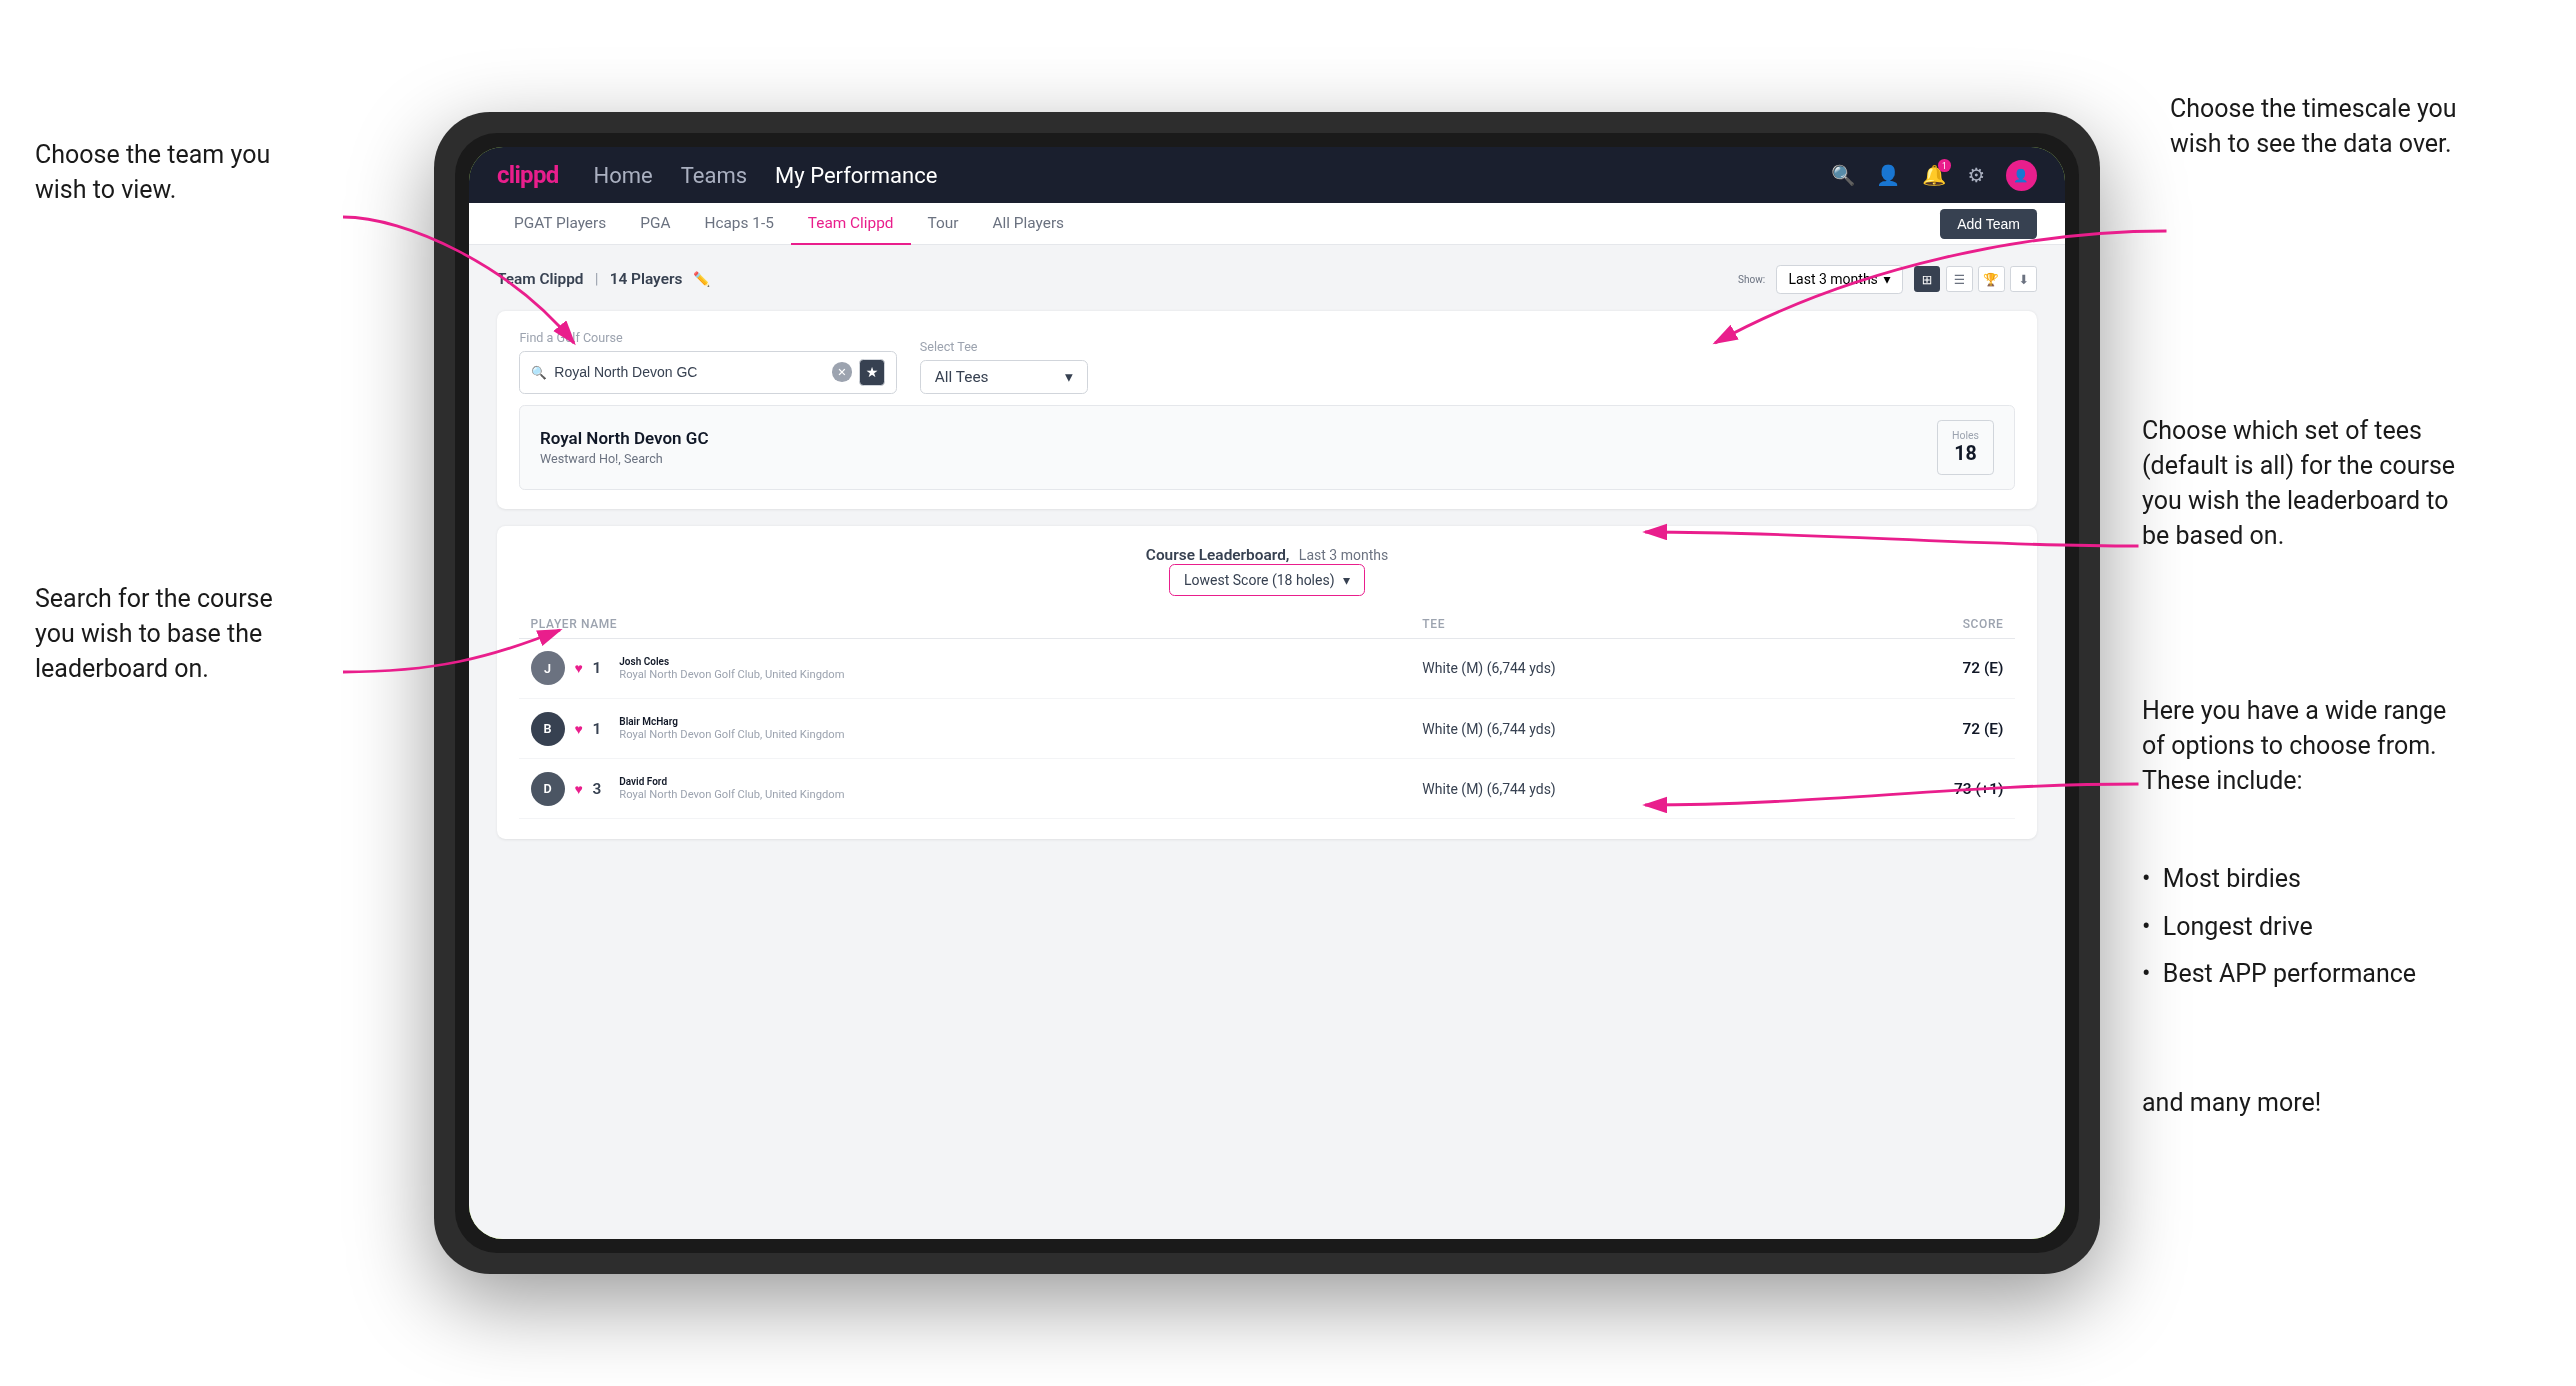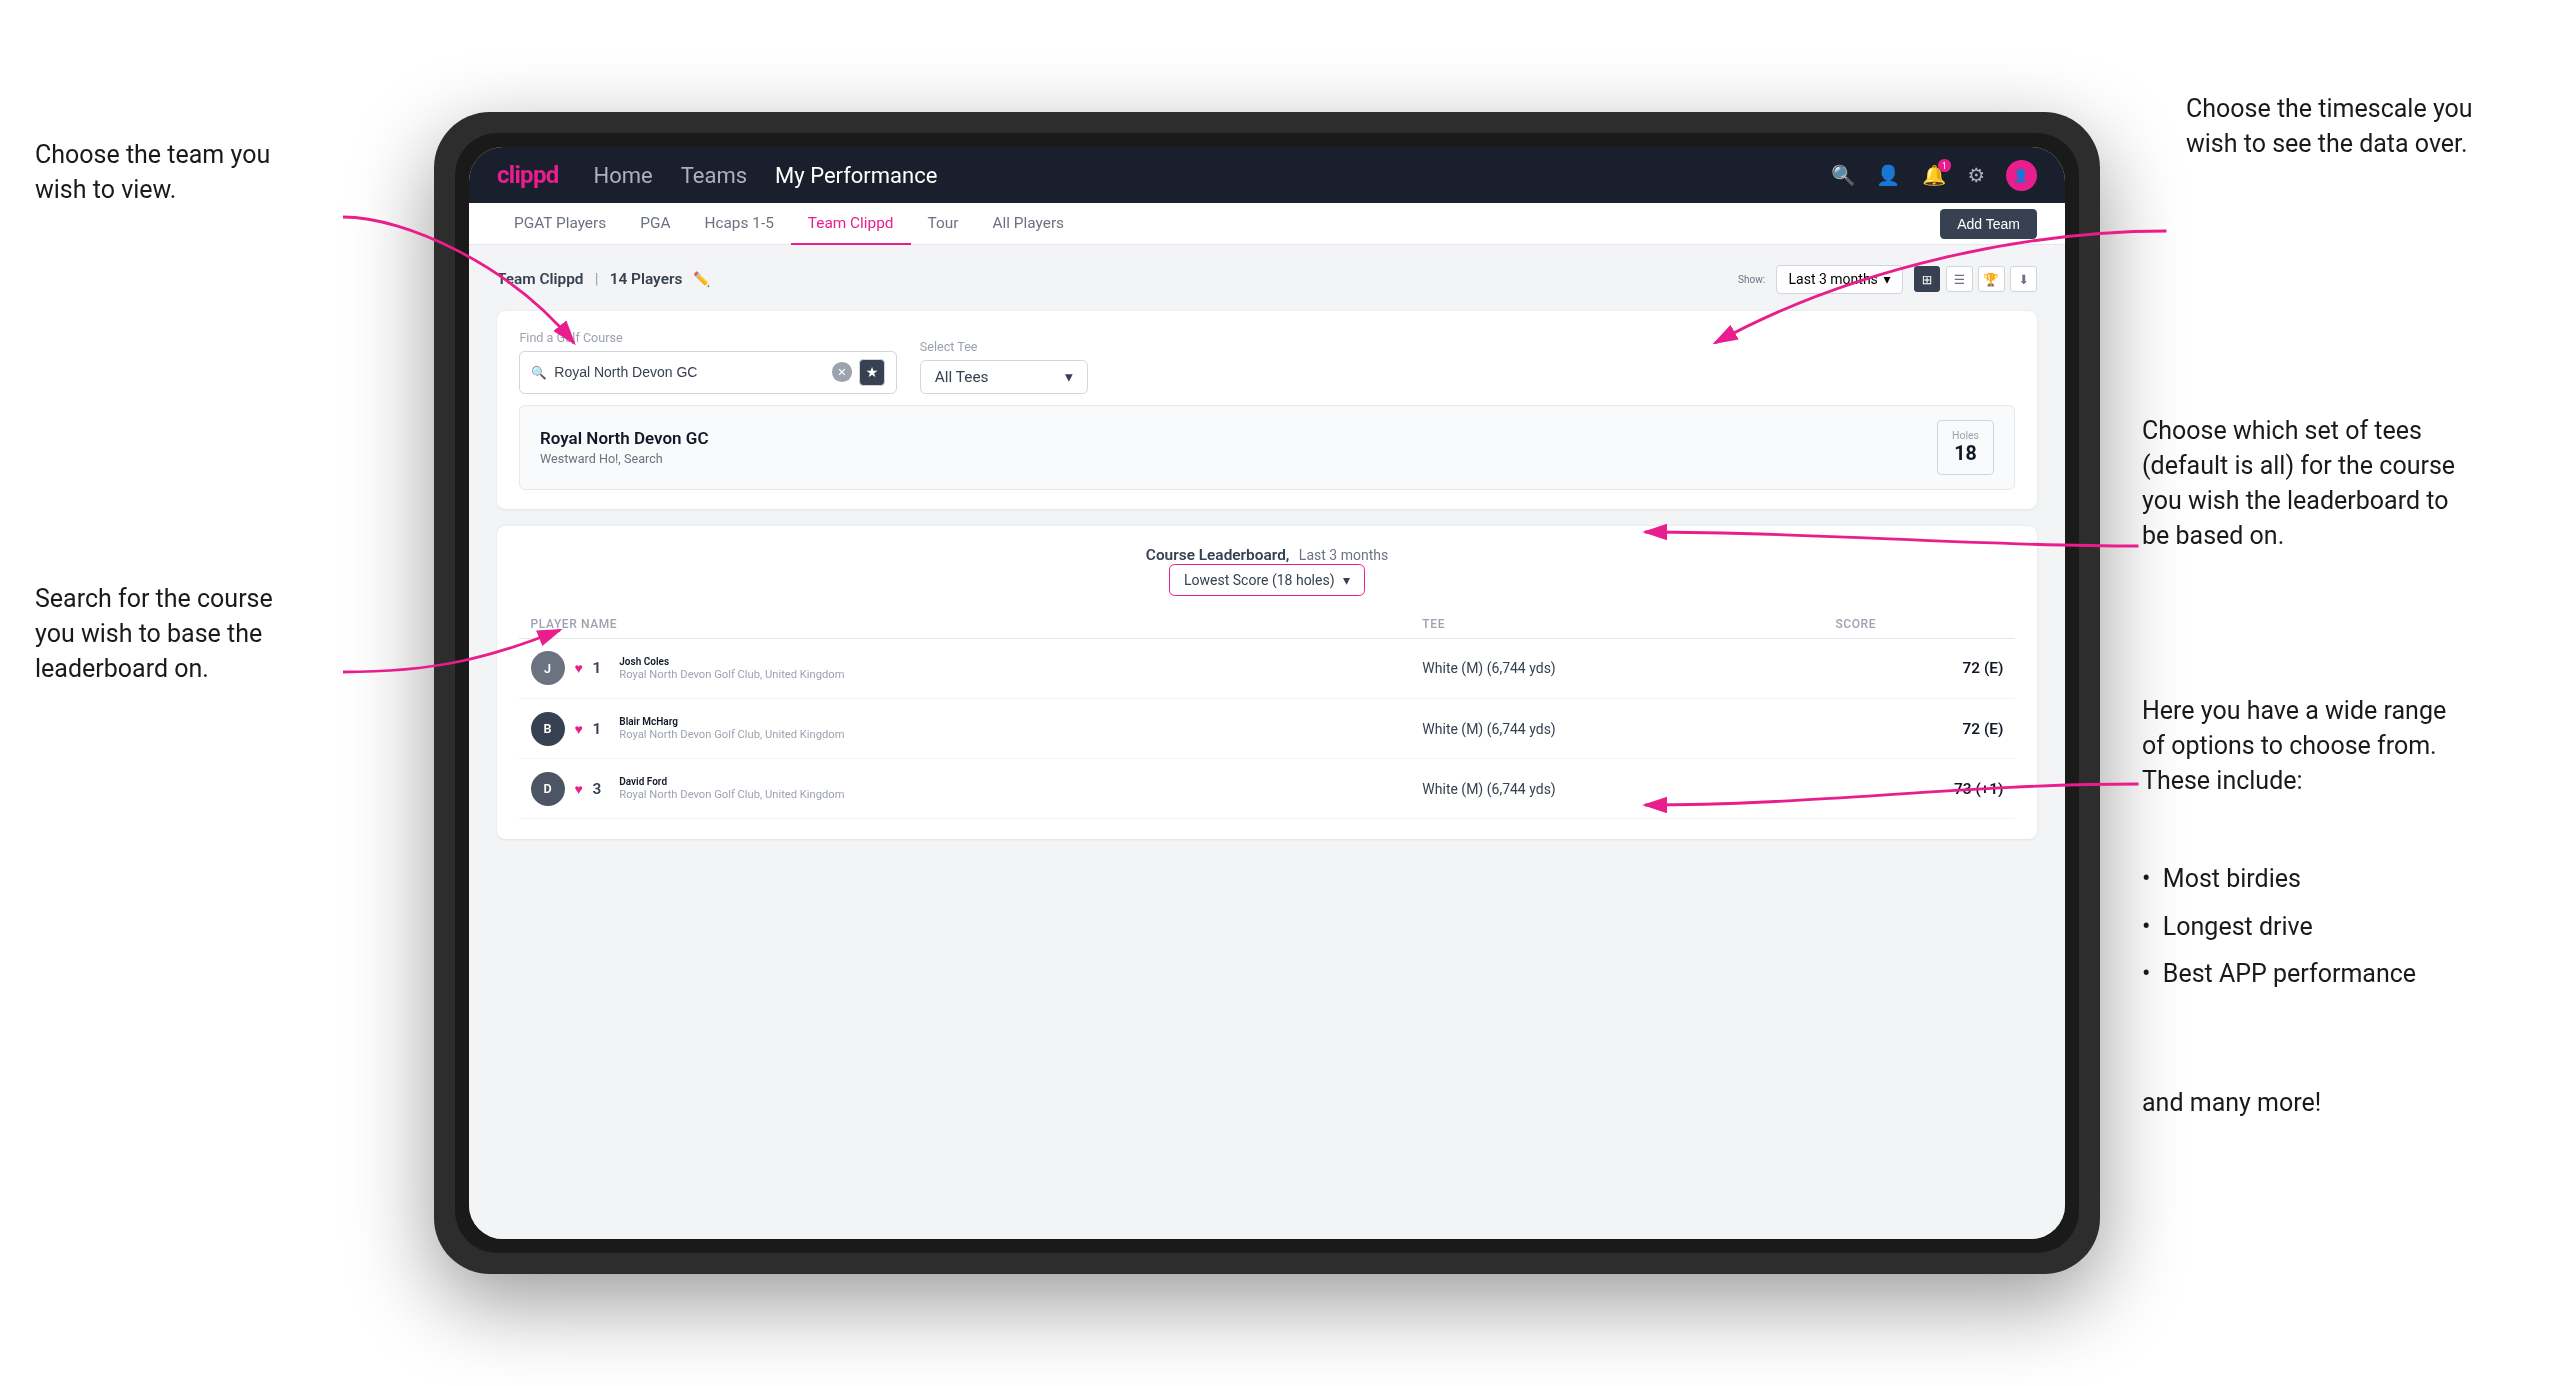--- a/index.html
+++ b/index.html
@@ -415,21 +415,21 @@
       text-align: left;
       font-size: 12px;
       color: #9ca3af;
       font-weight: 500;
       padding: 7px 11.2px;
       border-bottom: 0.7px solid #e5e7eb;
       text-transform: uppercase;
       letter-spacing: 0.05em;
     }
 
-    .leaderboard-table th.right { }
+    .leaderboard-table th.right { text-align: right; }
 
     .leaderboard-table td {
       padding: 12.6px 11.2px;
       border-bottom: 0.7px solid #f3f4f6;
       vertical-align: middle;
     }
 
     .player-row-wrap {
       display: flex;
       align-items: center;
@@ -500,21 +500,21 @@
       background: #f3f4f6;
     }
 
   </style>
 </head>
 <body>
 
 <div class="annotation" style="top: 137px; left: 35px; white-space: pre-line;">Choose the team you
 wish to view.</div>
 
-<div class="annotation" style="top: 91px; left: 2170px; white-space: pre-line; max-width: 378px; margin-left: 16px;">Choose the timescale you
+<div class="annotation" style="top: 91px; left: 2170px; white-space: pre-line; max-width: 378px;">Choose the timescale you
 wish to see the data over.</div>
 
 <div class="annotation" style="top: 413px; left: 2142px; white-space: pre-line; max-width: 406px;">Choose which set of tees
 (default is all) for the course
 you wish the leaderboard to
 be based on.</div>
 
 <div class="annotation" style="top: 693px; left: 2142px; white-space: pre-line; max-width: 406px;">Here you have a wide range
 of options to choose from.
 These include:</div>

